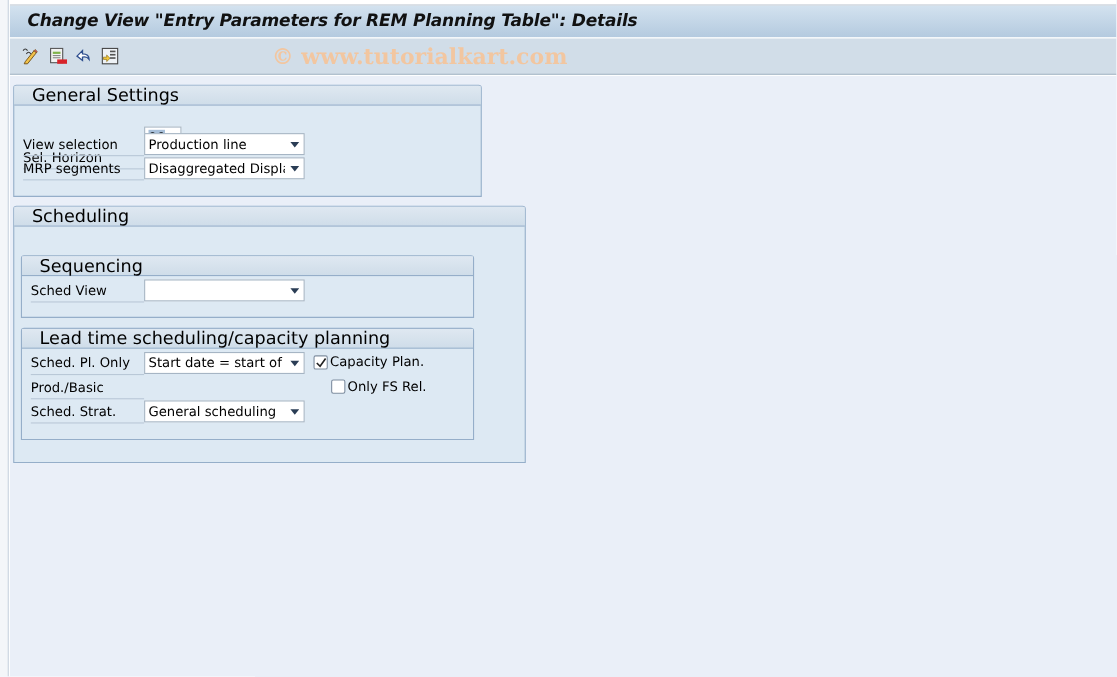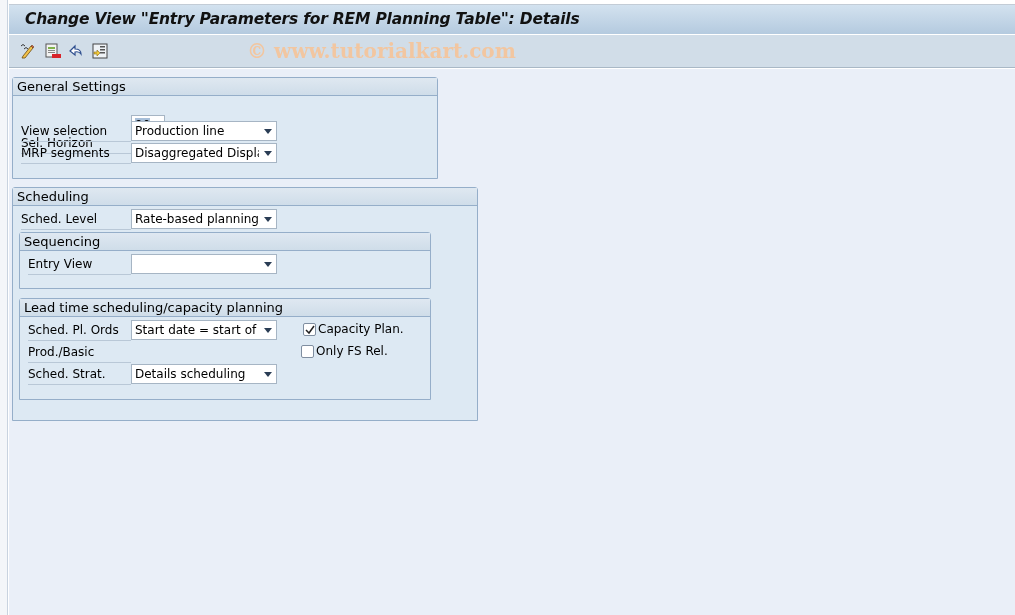--- a/index.html
+++ b/index.html
@@ -53,23 +53,23 @@
     .group {
       position: absolute;
       background: #dde9f3;
       border: 1px solid #95aec9;
       border-radius: 3px 3px 0 0;
     }
     .group-header {
       height: 18px;
       background: linear-gradient(#dfe8f1, #cfdde9);
       border-bottom: 1px solid #95aec9;
-      padding-left: 4px;
+      padding-left: 16px;
       line-height: 17px;
-      font-size: 13px;
+      font-size: 16px;
       color: #000;
       white-space: nowrap;
     }
     .row {
       position: absolute; height: 20px;
     }
     .label {
       position: absolute; left: 0; top: 2px;
       height: 19px; line-height: 17px;
       border-bottom: 1px solid #b9c8d7;
@@ -191,69 +191,62 @@
       <div class="select" style="left:110px;">
         <span class="val">Disaggregated Display</span>
         <span class="arrow"></span>
       </div>
     </div>
   </div>
 
   <div class="group" style="left:3px; top:118px; width:466px; height:234px;">
     <div class="group-header">Scheduling</div>
 
-    <div class="row" style="left:8px; top:21px; width:410px;">
-      <div class="label" style="width:110px;">Sched. Level</div>
-      <div class="select" style="left:110px;">
-        <span class="val">Rate-based planning</span>
-        <span class="arrow"></span>
-      </div>
-    </div>
 
     <div class="group" style="left:6px; top:44px; width:412px; height:57px;">
       <div class="group-header">Sequencing</div>
       <div class="row" style="left:8px; top:21px; width:396px;">
-        <div class="label" style="width:103px;">Entry View</div>
+        <div class="label" style="width:103px;">Sched View</div>
         <div class="select" style="left:103px;">
           <span class="val"></span>
           <span class="arrow"></span>
         </div>
       </div>
     </div>
 
     <div class="group" style="left:6px; top:110px; width:412px; height:102px;">
       <div class="group-header">Lead time scheduling/capacity planning</div>
 
       <div class="row" style="left:8px; top:21px; width:396px;">
-        <div class="label" style="width:103px;">Sched. Pl. Ords</div>
+        <div class="label" style="width:103px;">Sched. Pl. Only</div>
         <div class="select" style="left:103px;">
           <span class="val">Start date = start of ...</span>
           <span class="arrow"></span>
         </div>
-        <div class="checkbox-row" style="left:275px; top:1px; width:110px;padding-left:11px;">
+        <div class="checkbox-row" style="left:257px; top:1px; width:110px;padding-left:11px;">
           <span class="checkbox">
             <svg width="10" height="10" viewBox="0 0 10 10">
                 <path d="M1 5 L4 8 L9 1" fill="none" stroke="#222" stroke-width="1.5"></path>
               </svg>
           </span>
           <span class="checkbox-label">Capacity Plan.</span>
         </div>
       </div>
 
       <div class="row" style="left:8px; top:43px; width:396px;">
         <div class="label" style="width:103px;">Prod./Basic</div>
         <div class="checkbox-row" style="left:273px; top:1px; width:110px;">
           <span class="checkbox"></span>
           <span class="checkbox-label">Only FS Rel.</span>
         </div>
       </div>
 
       <div class="row" style="left:8px; top:65px; width:396px;">
         <div class="label" style="width:103px;">Sched. Strat.</div>
         <div class="select" style="left:103px;">
-          <span class="val">Details scheduling</span>
+          <span class="val">General scheduling</span>
           <span class="arrow"></span>
         </div>
       </div>
     </div>
   </div>
 
 </div>
 
 </body></html>

